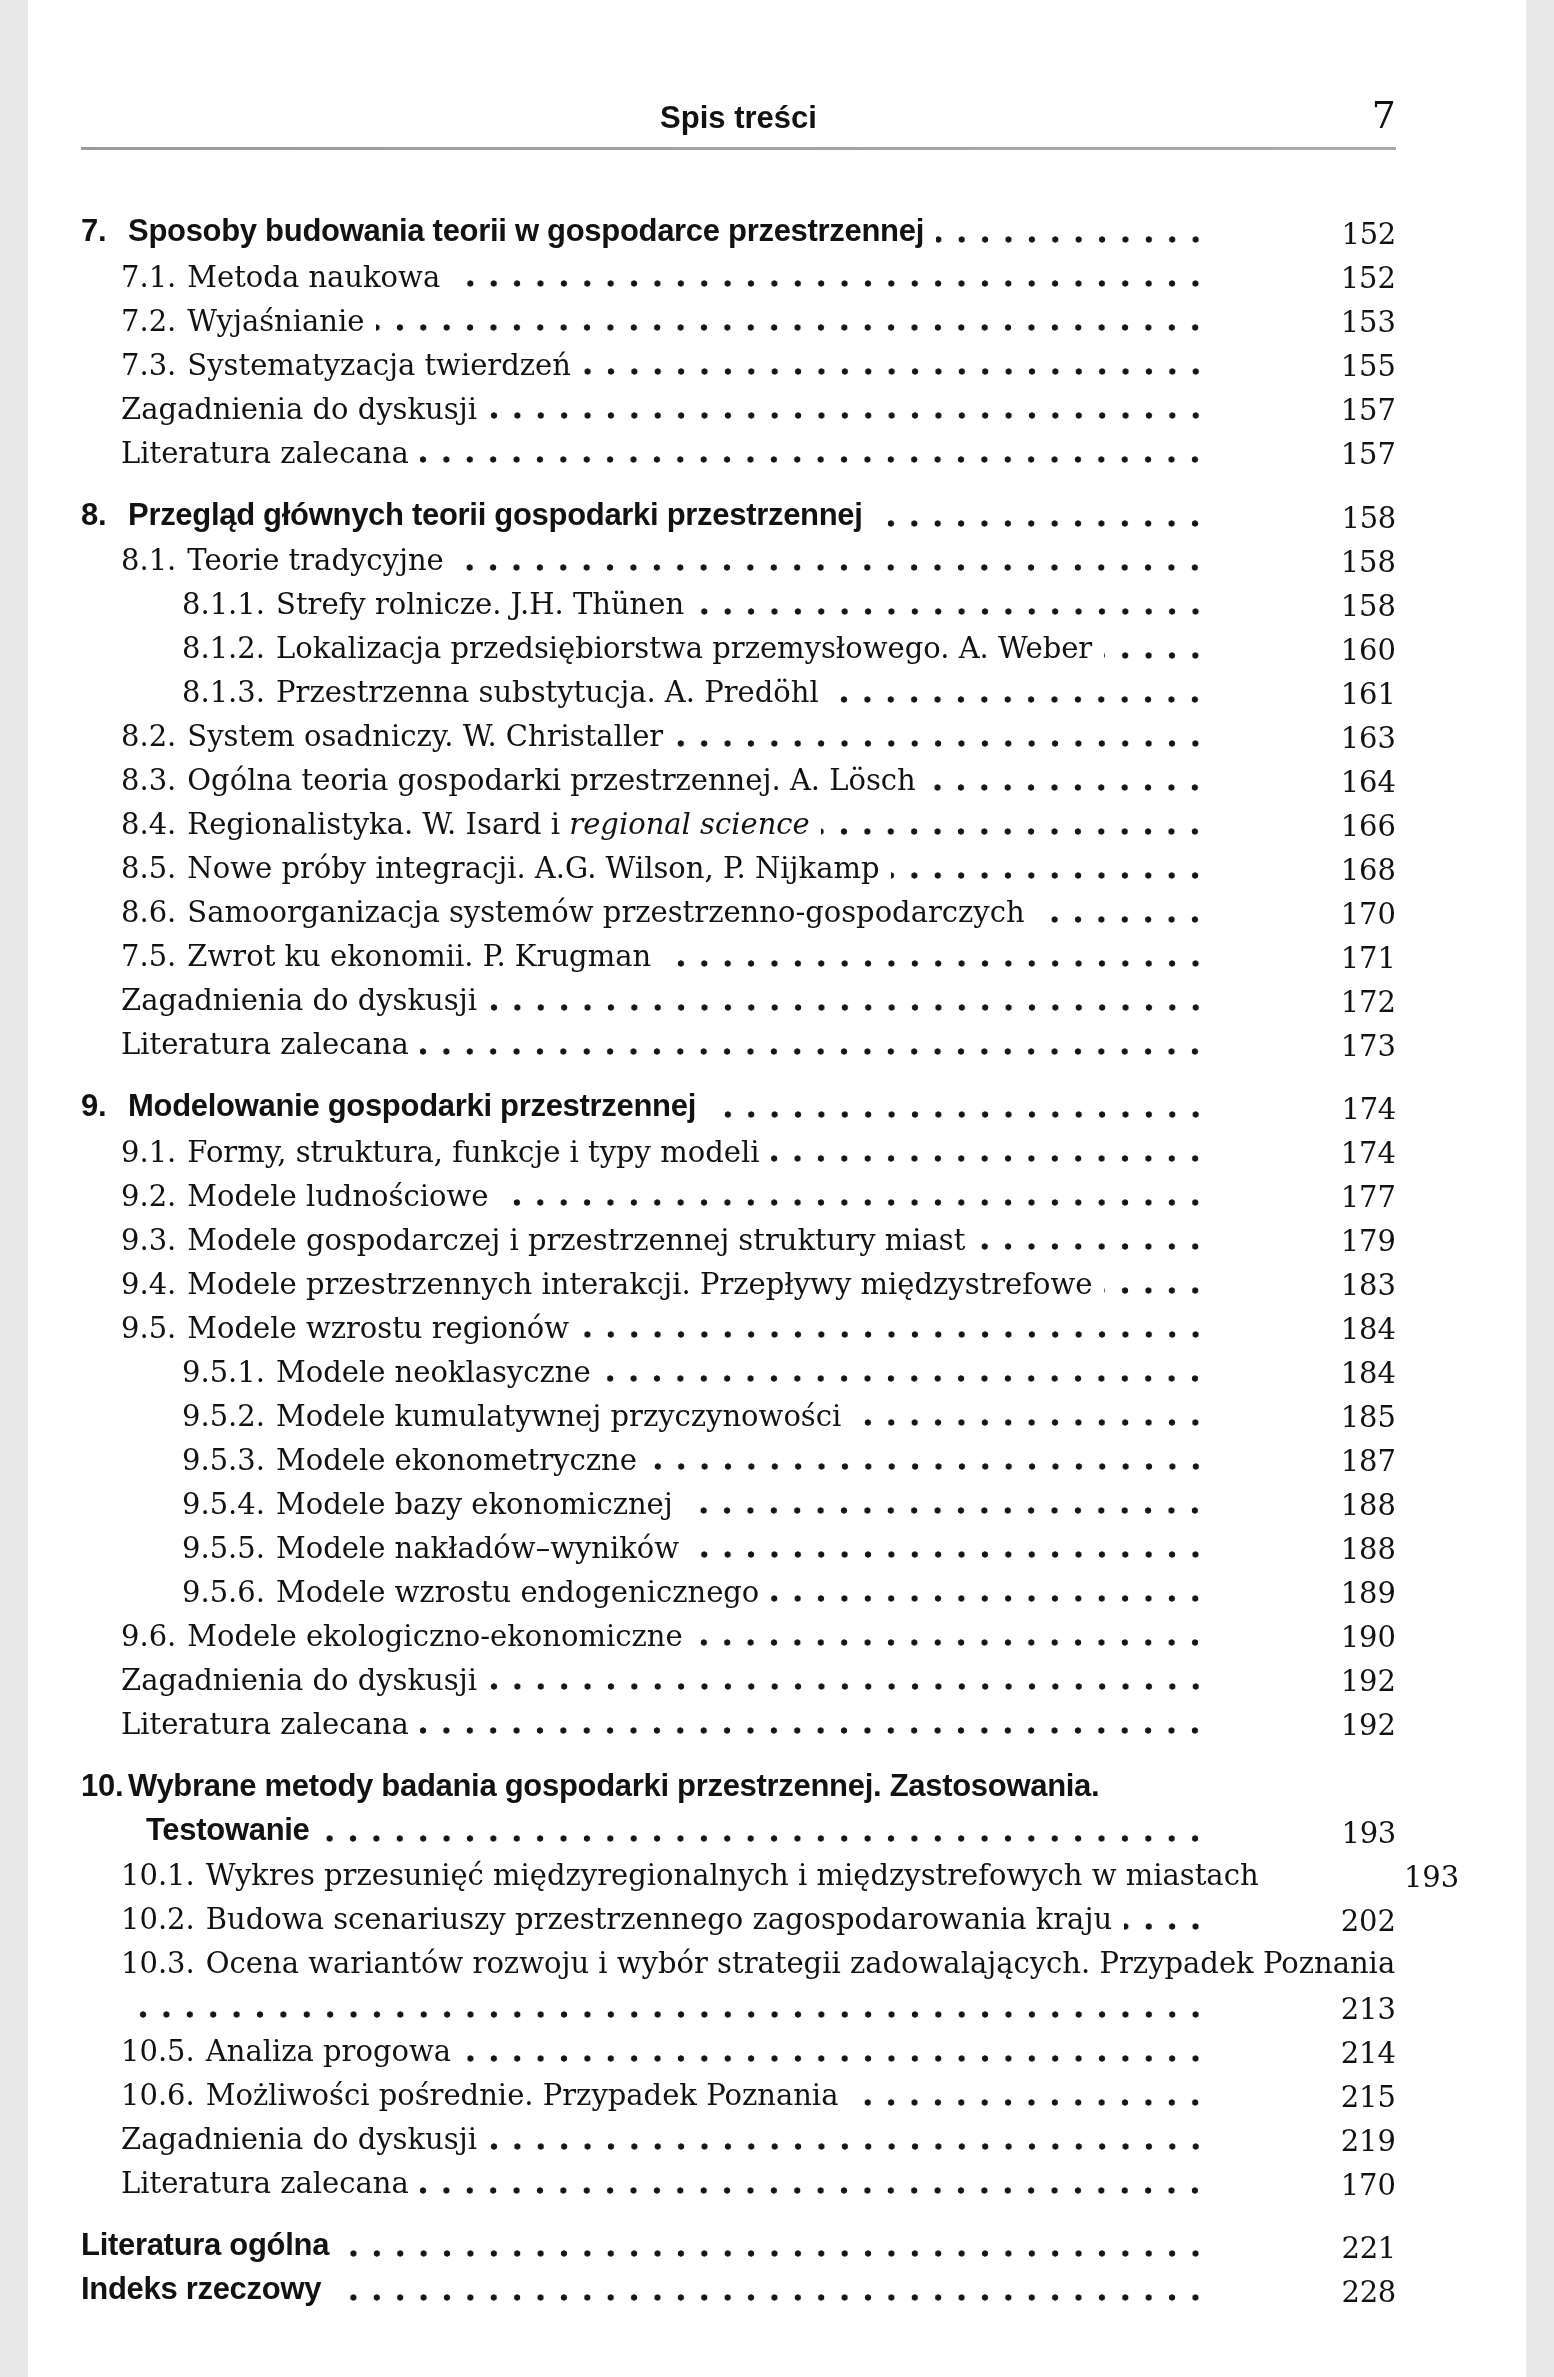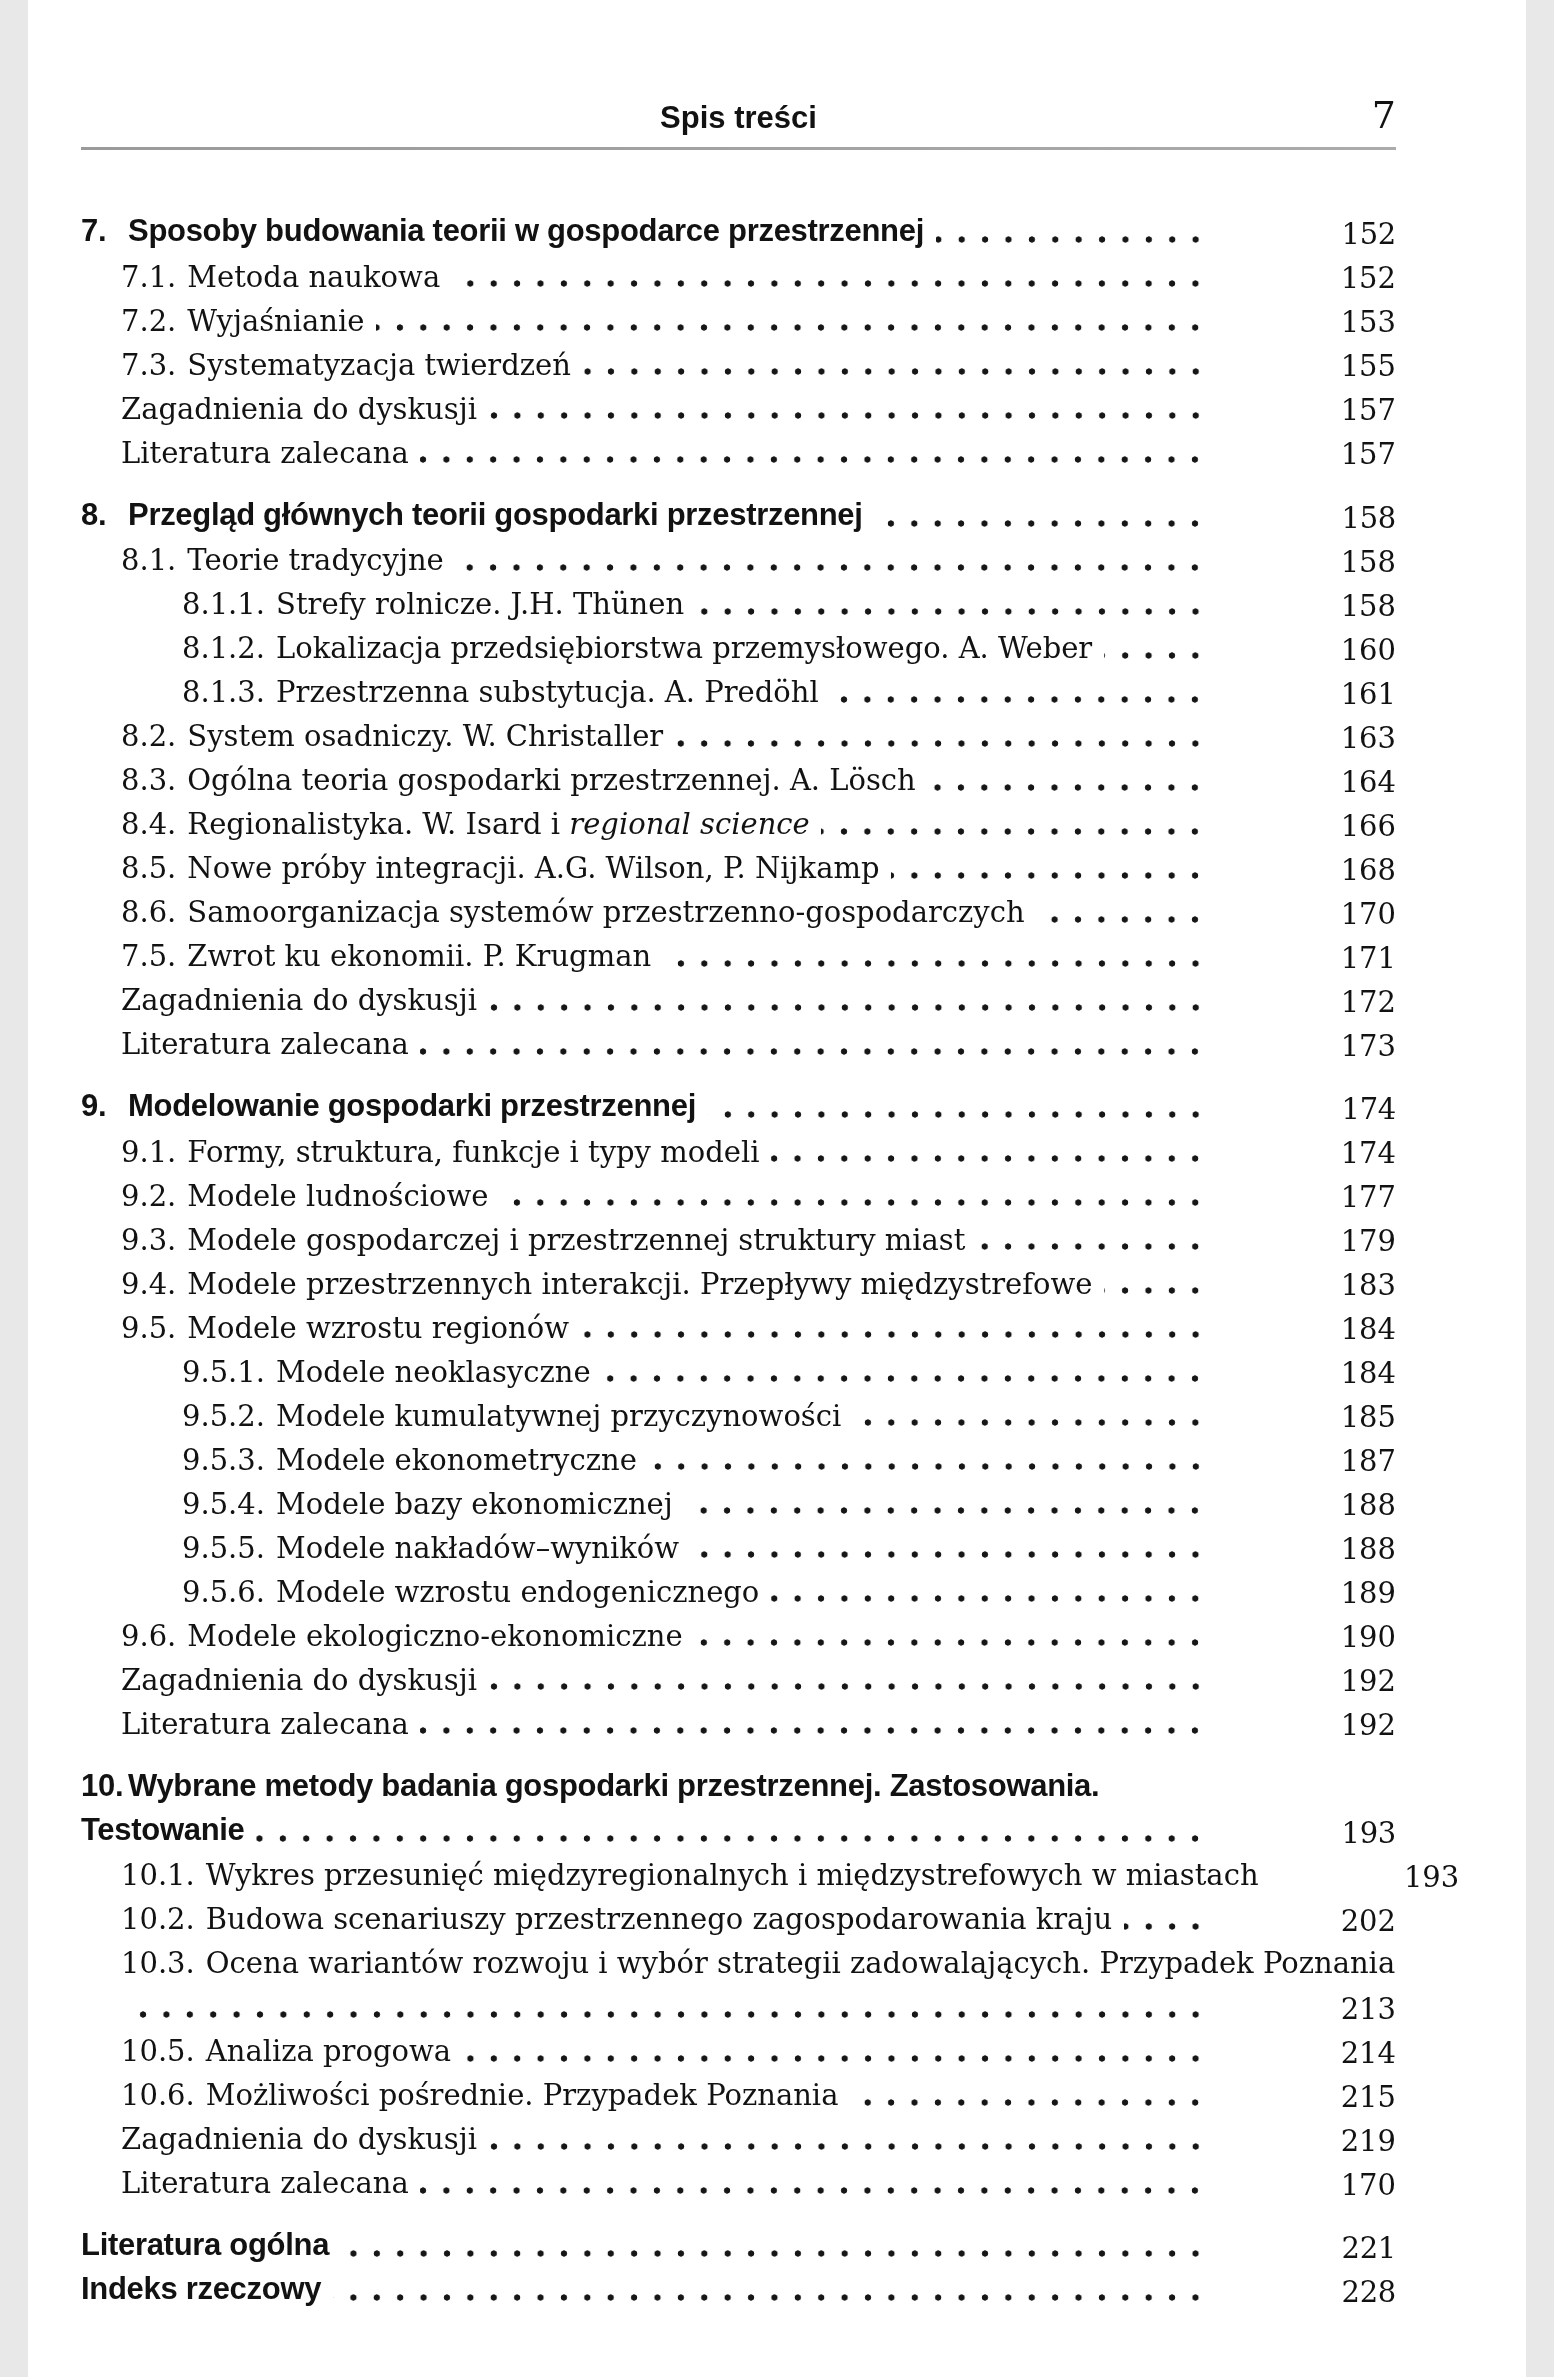--- a/index.html
+++ b/index.html
@@ -57,21 +57,21 @@
     font: 400 29px/1.12 "DejaVu Serif", serif;
     white-space: nowrap;
   }
   .row.chapter,
   .row.chapter-cont {
     font: 700 31px/1.12 "Liberation Sans", sans-serif;
     letter-spacing: -0.3px;
   }
   .row.sub,  .row.aux  { margin-left: 40px; }
   .row.subsub          { margin-left: 101px; }
-  .row.chapter-cont    { }
+  .row.chapter-cont    { margin-left: 65px; }
 
   .lbl { flex: 0 0 auto; }
   .num {
     display: inline-block;
     margin-right: 11px;
   }
   .chapter .num {
     min-width: 47px;
     margin-right: 0;
   }

